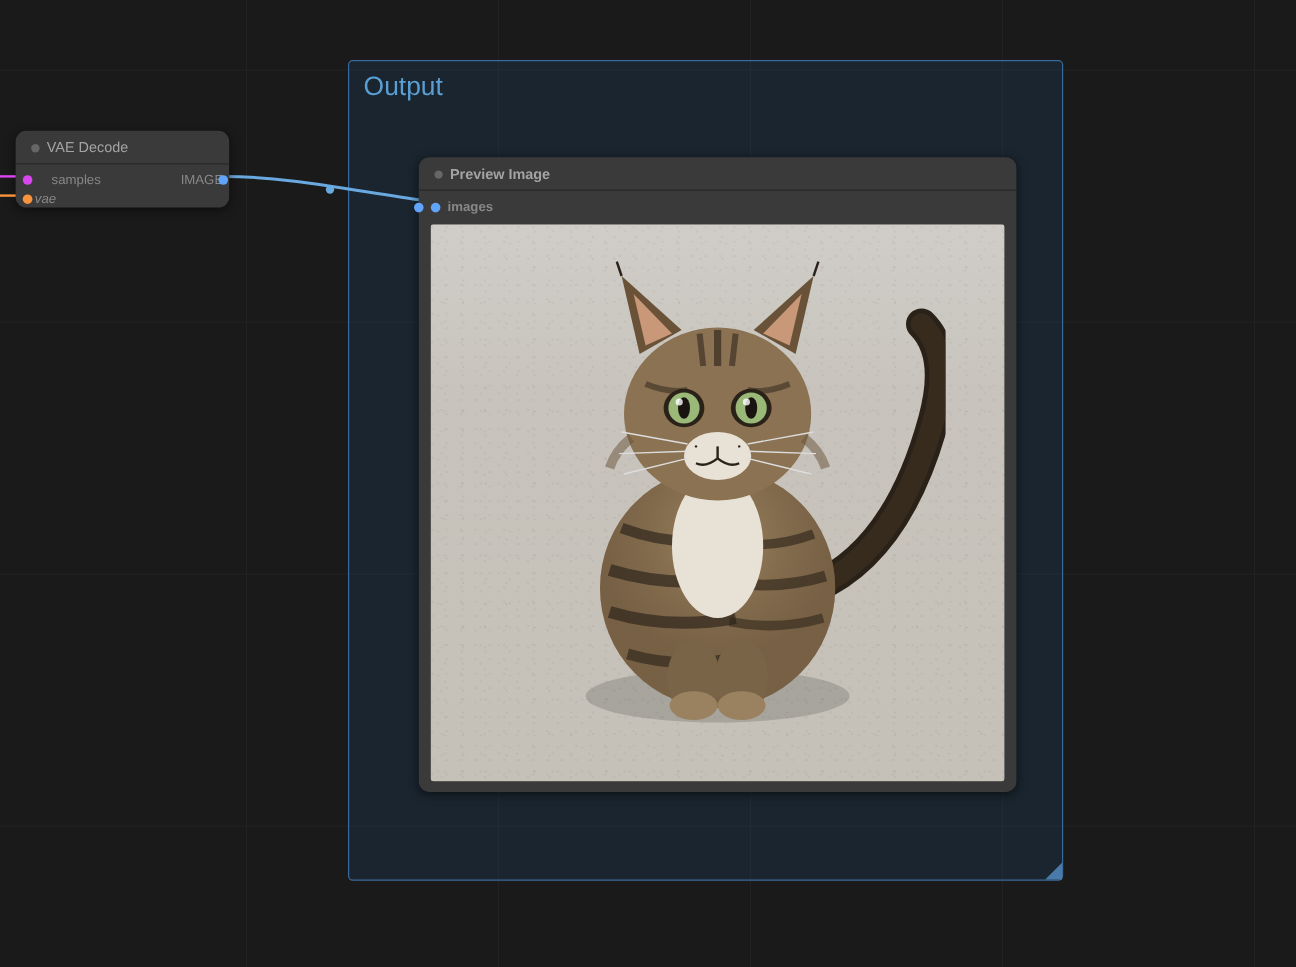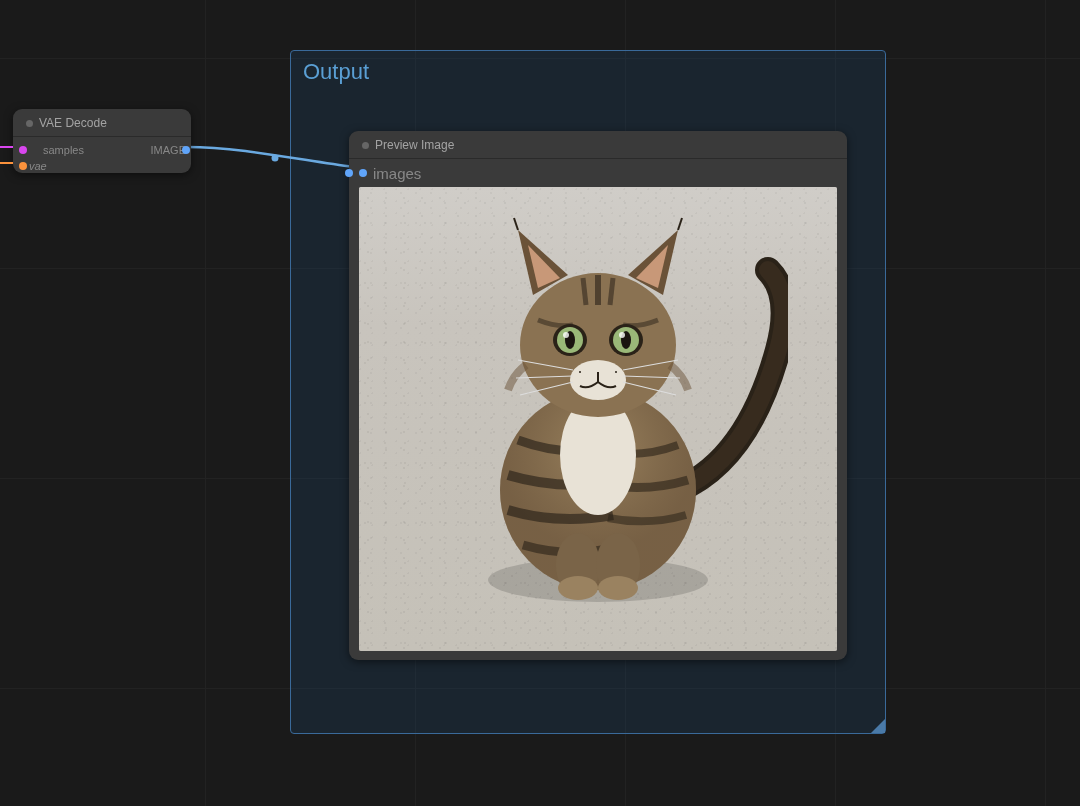--- a/index.html
+++ b/index.html
@@ -140,30 +140,31 @@
     .node-preview {
       position: absolute;
       left: 349px;
       top: 131px;
       width: 498px;
       height: 529px;
       background: #3a3a3a;
       border-radius: 9px;
       box-shadow: 0 2px 8px rgba(0,0,0,0.5);
       z-index: 10;
+      font-weight: bold;
     }
     .preview-body {
       padding: 6px 10px 10px 10px;
       position: relative;
     }
     .preview-io {
       display: flex;
       align-items: center;
       gap: 6px;
-      font-size: 15px;
+      font-size: 11px;
       color: #888;
       position: relative;
       height: 16px;
     }
     .preview-port-anchor {
       position: absolute;
       left: -14px;
       top: 4px;
     }
     .preview-image {

